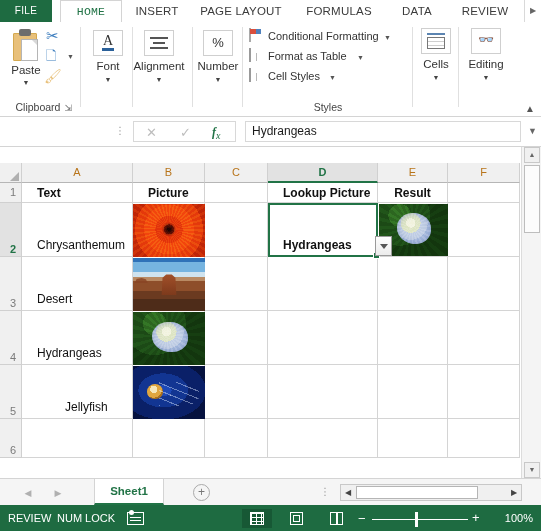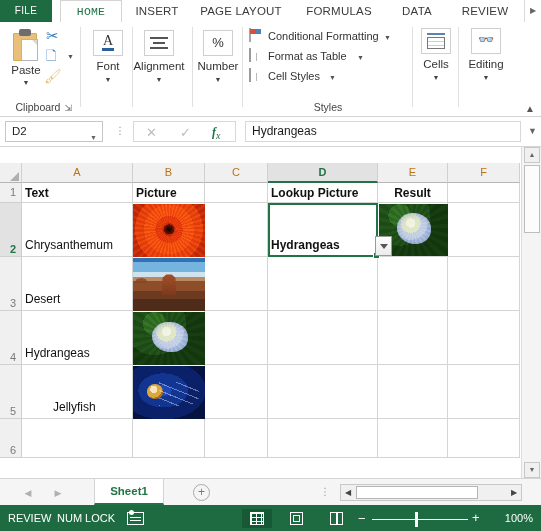--- a/index.html
+++ b/index.html
@@ -167,21 +167,21 @@
   .rowhead.sel { background: #e2e2e2; color: #217346; font-weight:bold; }
   .cell {
     position: absolute;
     box-sizing: border-box;
     border-right: 1px solid #d4d4d4;
     border-bottom: 1px solid #d4d4d4;
     font-size: 12px; color: #111;
     overflow: hidden;
     background: #fff;
   }
-  .cell .ctext { position:absolute; left: 3px; bottom: 2px; white-space: nowrap; }
+  .cell .ctext { position:absolute; left: 15px; bottom: 2px; white-space: nowrap; }
   .cell.hdr .ctext { font-weight: bold; }
   .selbox {
     position: absolute;
     border: 2px solid #217346;
     box-sizing: border-box;
     pointer-events: none;
   }
   .fillhandle {
     position: absolute; width: 5px; height: 5px; background: #217346;
     border: 1px solid #fff; box-sizing: content-box;
@@ -436,24 +436,20 @@
       <div class="big-btn" style="left:0; top:36px; width:52px;">
         <div class="cap">Editing</div>
         <div class="caret" style="margin-top:4px;">▼</div>
       </div>
     </div>
 
     <div style="position:absolute; right:6px; bottom:2px; font-size:10px; color:#555;">▲</div>
   </div>
 
   <div class="fbar">
-    <div class="namebox">
-      <span>D2</span>
-      <span class="nb-caret">▼</span>
-    </div>
     <div class="fb-dots">⋮</div>
     <div class="fb-btns">
       <span class="fb-x">✕</span>
       <span class="fb-check">✓</span>
       <span class="fb-fx"><b>f</b><sub>x</sub></span>
     </div>
     <div class="fb-input">
       <span>Hydrangeas</span>
     </div>
     <div class="fb-expand">▼</div>

